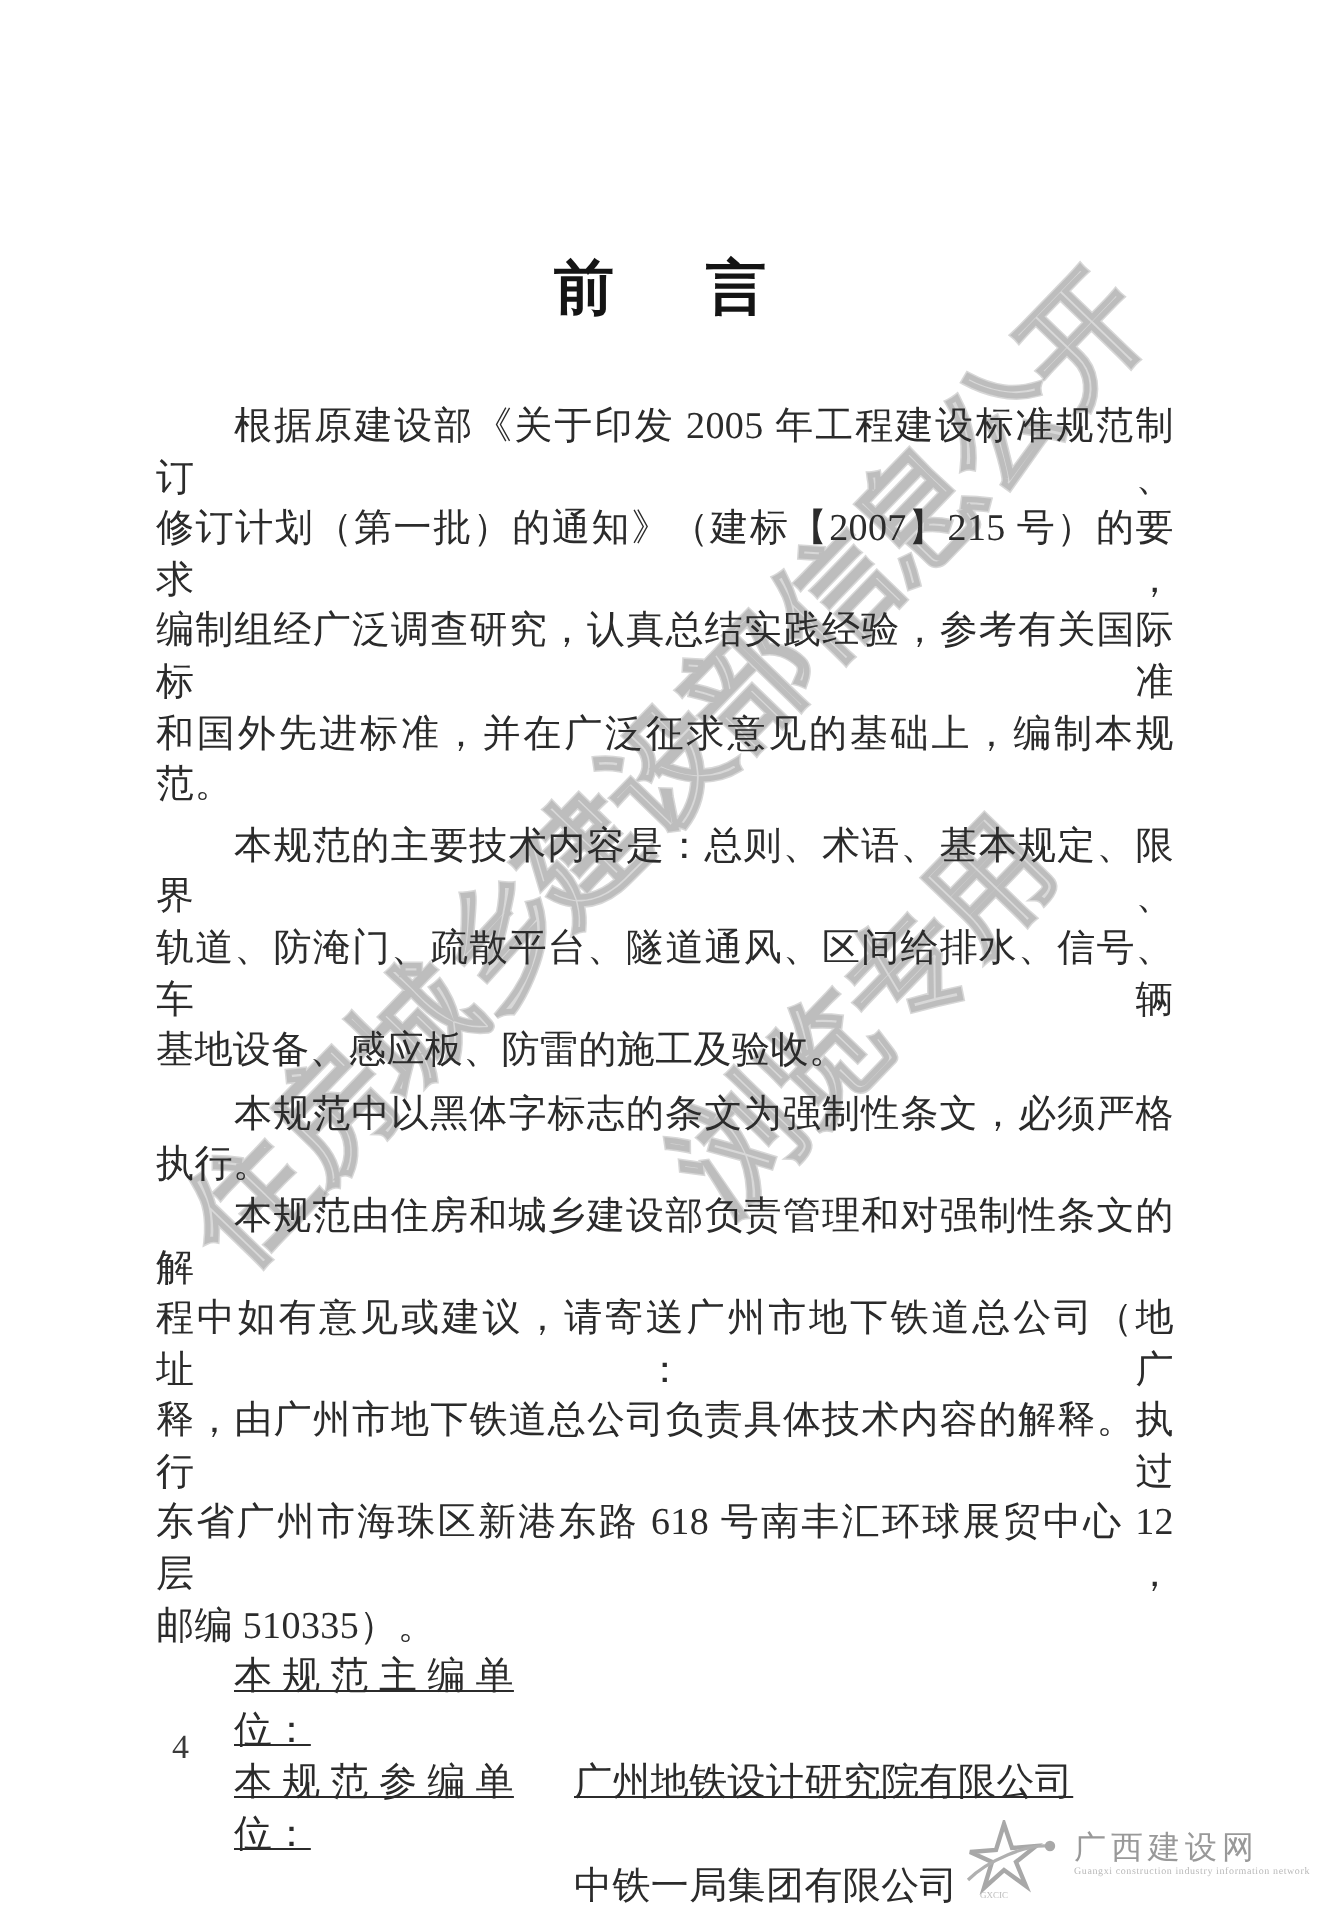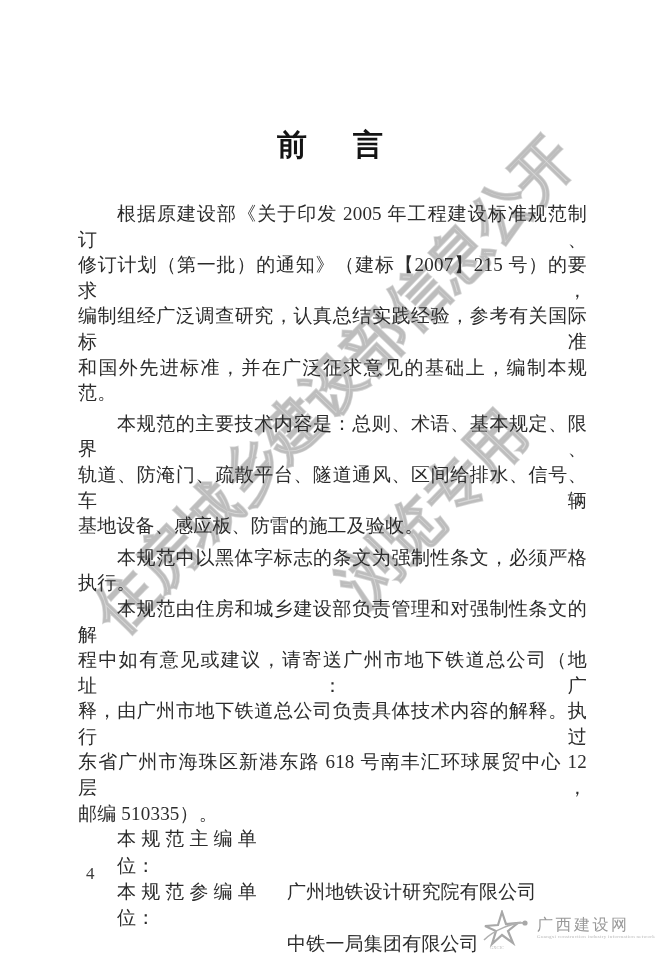--- a/index.html
+++ b/index.html
@@ -32,30 +32,30 @@
     font-size:19px; line-height:25.6px; letter-spacing:0.2px;
   }
   .para .ln  { text-align:justify; text-align-last:justify; }
   .para .ln.end { text-align-last:left; }
   .para .ln.ind { text-indent:39px; }
   .para.p2 { margin-top:5px; }
   .para.p3 { margin-top:6px; }
   .para.p4 { margin-top:0; }
   
   .units { line-height:26.3px; }
-  .unit-row { display:flex; }
+  .unit-row { display:flex;text-decoration:underline; }
   .unit-label { margin-left:39px; width:170px; flex:none; }
   .unit-cont { margin-left:209px; }
   
   .pagenum { position:absolute; left:86px; top:864px; font-size:17px; color:#3a3a3a; z-index:1; }
   .logo { position:absolute; right:6px; bottom:6px; z-index:1; display:flex; align-items:flex-start; gap:5px; }
   .logo-star { width:52px; height:42px; }
   .logo-textcol { display:flex; flex-direction:column; }
   .logo-text { font-size:16px; letter-spacing:2.5px; color:#999999; line-height:18px; margin-top:6px;
-               font-family:Liberation Sans, sans-serif; }
+               font-family:Liberation Mono, monospace; }
   .logo-tagline { font-size:5px; letter-spacing:0.3px; color:#b8b8b8; line-height:6px; }
 </style>
 </head>
 <body>
 
 <div class="page">
 
   <div class="wm wm1">住房城乡建设部信息公开</div>
   <div class="wm wm2">浏览专用</div>
 

